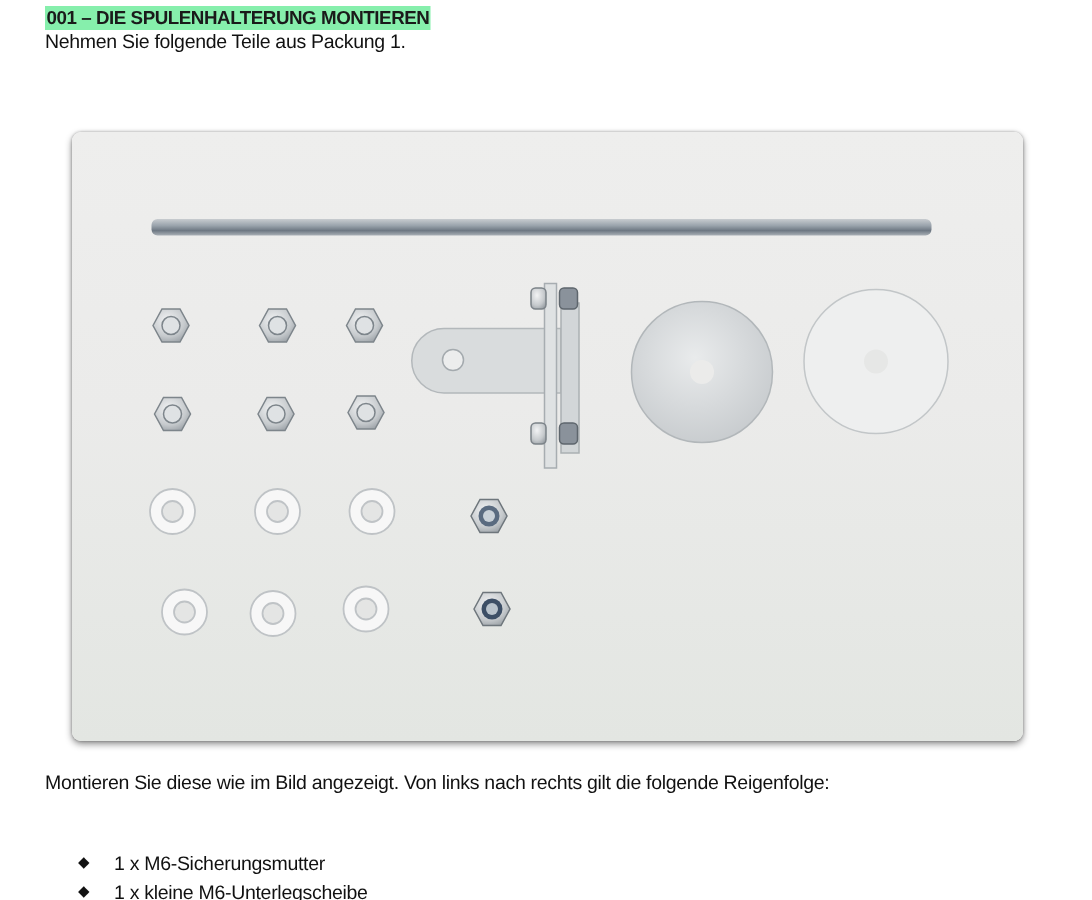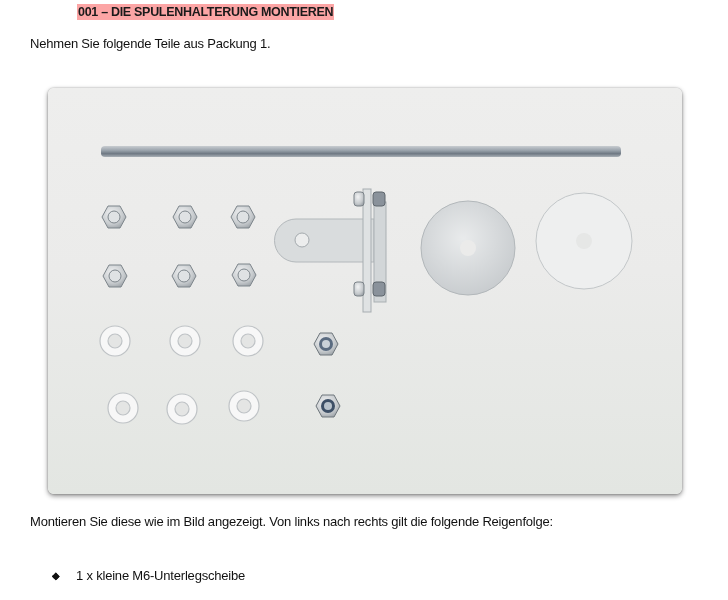--- a/index.html
+++ b/index.html
@@ -4,26 +4,25 @@
   <style>
     html, body { margin: 0; padding: 0; }
     body {
       width: 728px; height: 600px; overflow: hidden; background: #ffffff;
       font-family: "Liberation Sans", sans-serif; color: #111;
       position: relative;
     }
     .heading {
       position: absolute; left: 30px; top: 4px;
       font-size: 12.5px; font-weight: bold; letter-spacing: -0.3px;
-      background: #fca5a5; padding: 0 1px; line-height: 16px;
+      background: #86efac; padding: 0 1px; line-height: 16px;
       color: #1a1a1a;
-      margin-left: 47px;
     }
     .para { position: absolute; left: 30px; font-size: 13px; letter-spacing: -0.2px; line-height: 16px; }
-    .p1 { top: 36px; }
+    .p1 { top: 20px; }
     .p2 { top: 514px; }
     .photo-frame {
       position: absolute; left: 48px; top: 88px; width: 634px; height: 406px;
       border-radius: 6px;
       background: linear-gradient(180deg, #eeeeed 0%, #ebebea 45%, #e3e6e2 100%);
       box-shadow: 0 2px 5px rgba(0,0,0,0.45), 0 0 2px rgba(0,0,0,0.3);
       overflow: hidden;
     }
     .photo-frame svg { position: absolute; left: 0; top: 0; }
     .list { position: absolute; left: 52px; top: 566px; margin: 0; padding: 0; list-style: none; }
@@ -149,18 +148,19 @@
         </g>
     </g>
   </svg>
 </div>
 
 <div class="para p2">Montieren Sie diese wie im Bild angezeigt. Von links nach rechts gilt die folgende Reigenfolge:</div>
 
 <ul class="list">
   <li>
     <span class="bullet">◆</span>
+    <span>1 x M6-Sicherungsmutter</span>
   </li>
   <li>
     <span class="bullet">◆</span>
     <span>1 x kleine M6-Unterlegscheibe</span>
   </li>
 </ul>
 
 </body></html>

